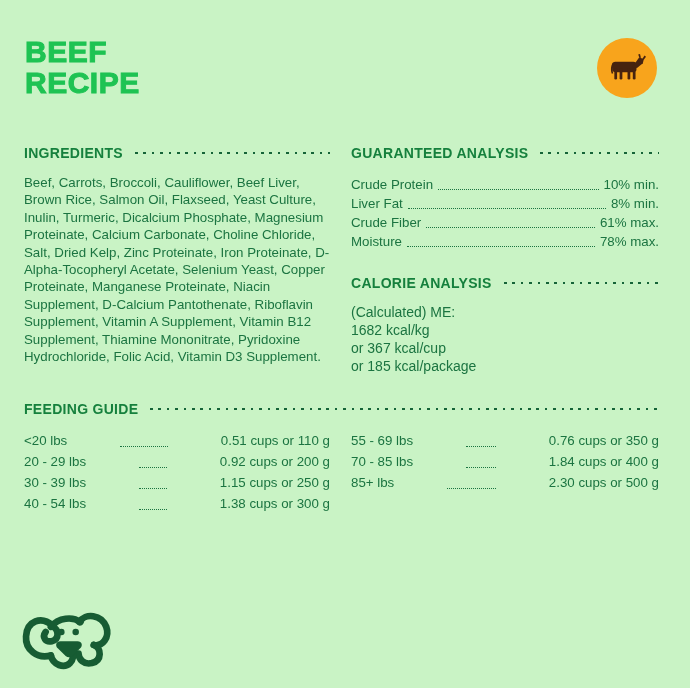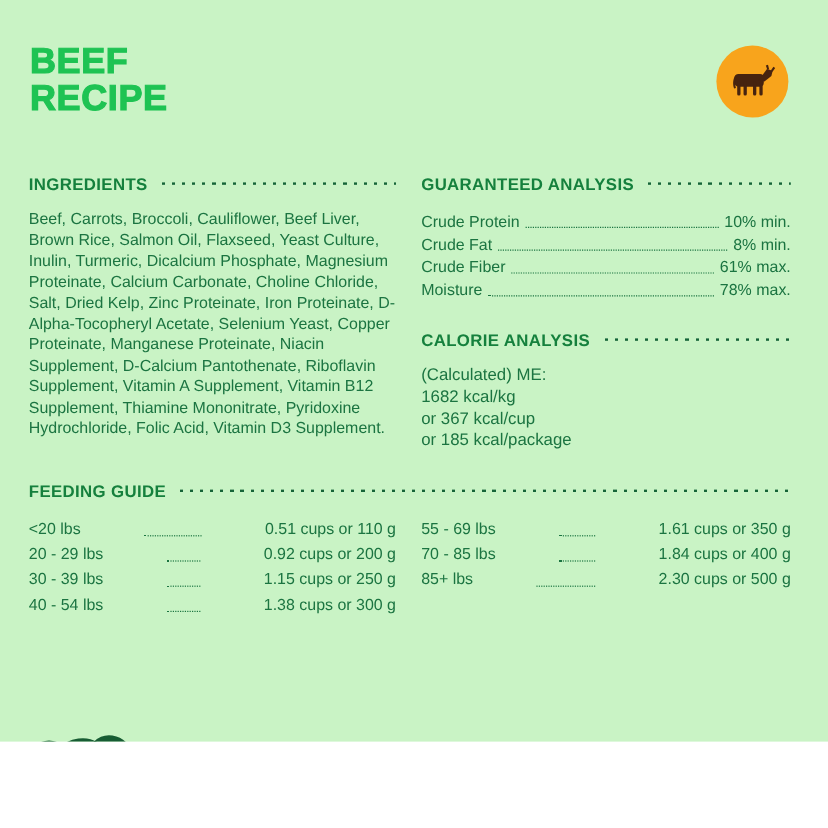--- a/index.html
+++ b/index.html
@@ -1,17 +1,17 @@
 <!DOCTYPE html>
 <html><head>
 <meta charset="utf-8">
 <style>
   html,body{margin:0;padding:0;}
   .page{
-    width:690px;height:618px;position:relative;overflow:hidden;
+    width:690px;height:688px;position:relative;overflow:hidden;
     background:#c9f3c5;
     font-family:"Liberation Sans",sans-serif;
     color:#1b7441;
   }
   
   .hdr{display:flex;justify-content:space-between;align-items:flex-start;padding:36px 33px 0 25px;}
   .title{font-size:30px;line-height:31px;font-weight:800;letter-spacing:.5px;color:#1ec353;-webkit-text-stroke:1px #1ec353;}
   .badge{width:60px;height:60px;border-radius:50%;background:#f8a41c;display:flex;align-items:center;justify-content:center;margin-top:2px;}
   
   .cols{display:grid;grid-template-columns:306px 308px;column-gap:21px;padding:0 31px 0 24px;}
@@ -83,21 +83,21 @@
         </div>
         <div class="rows">
 
             <div class="lrow">
               <span>Crude Protein</span>
               <span class="leader"></span>
               <span class="val">10% min.</span>
             </div>
 
             <div class="lrow">
-              <span>Crude Fat</span>
+              <span>Liver Fat</span>
               <span class="leader"></span>
               <span class="val">8% min.</span>
             </div>
 
             <div class="lrow">
               <span>Crude Fiber</span>
               <span class="leader"></span>
               <span class="val">61% max.</span>
             </div>
 
@@ -160,21 +160,21 @@
             <span>40 - 54 lbs</span>
             <span class="leader"></span>
             <span class="val">1.38 cups or 300 g</span>
           </div>
         </div>
       <div>
 
           <div class="lrow">
             <span>55 - 69 lbs</span>
             <span class="leader"></span>
-            <span class="val">1.61 cups or 350 g</span>
+            <span class="val">0.76 cups or 350 g</span>
           </div>
 
           <div class="lrow">
             <span>70 - 85 lbs</span>
             <span class="leader"></span>
             <span class="val">1.84 cups or 400 g</span>
           </div>
 
           <div class="lrow">
             <span>85+ lbs</span>

